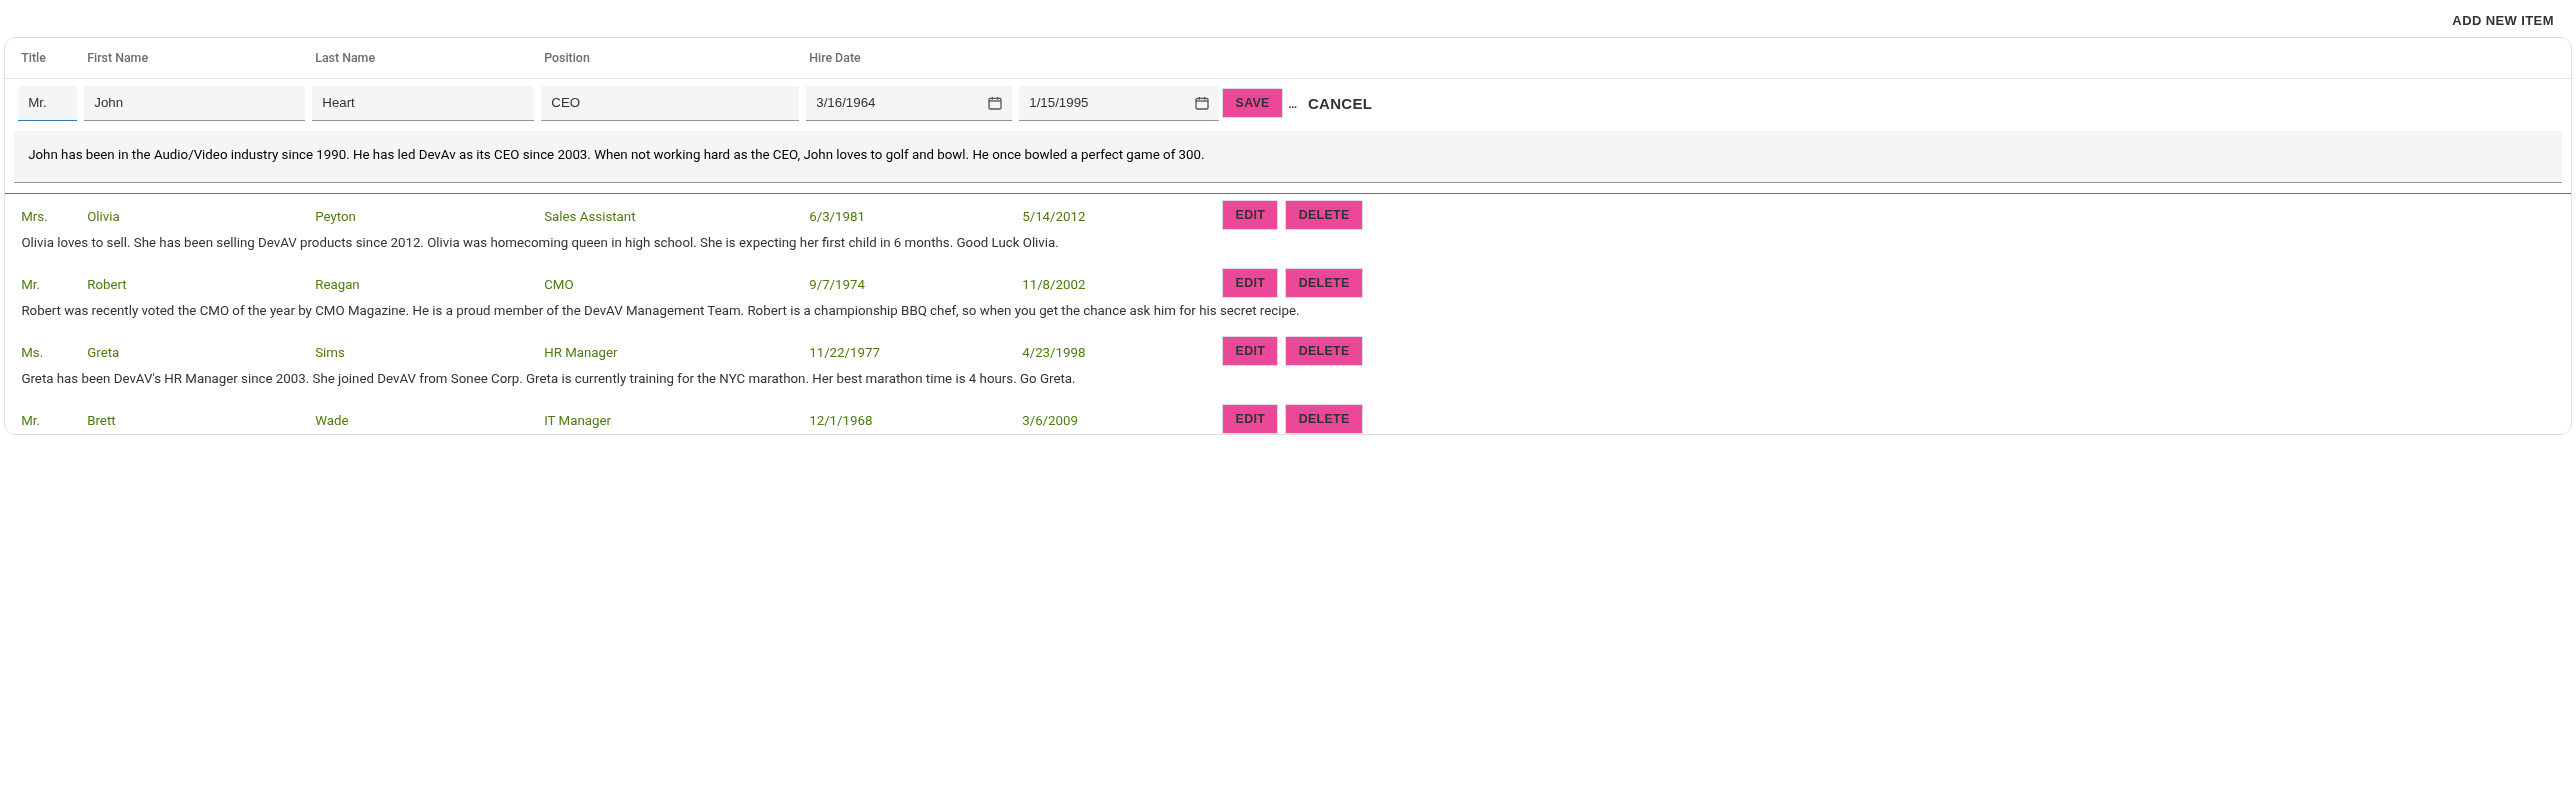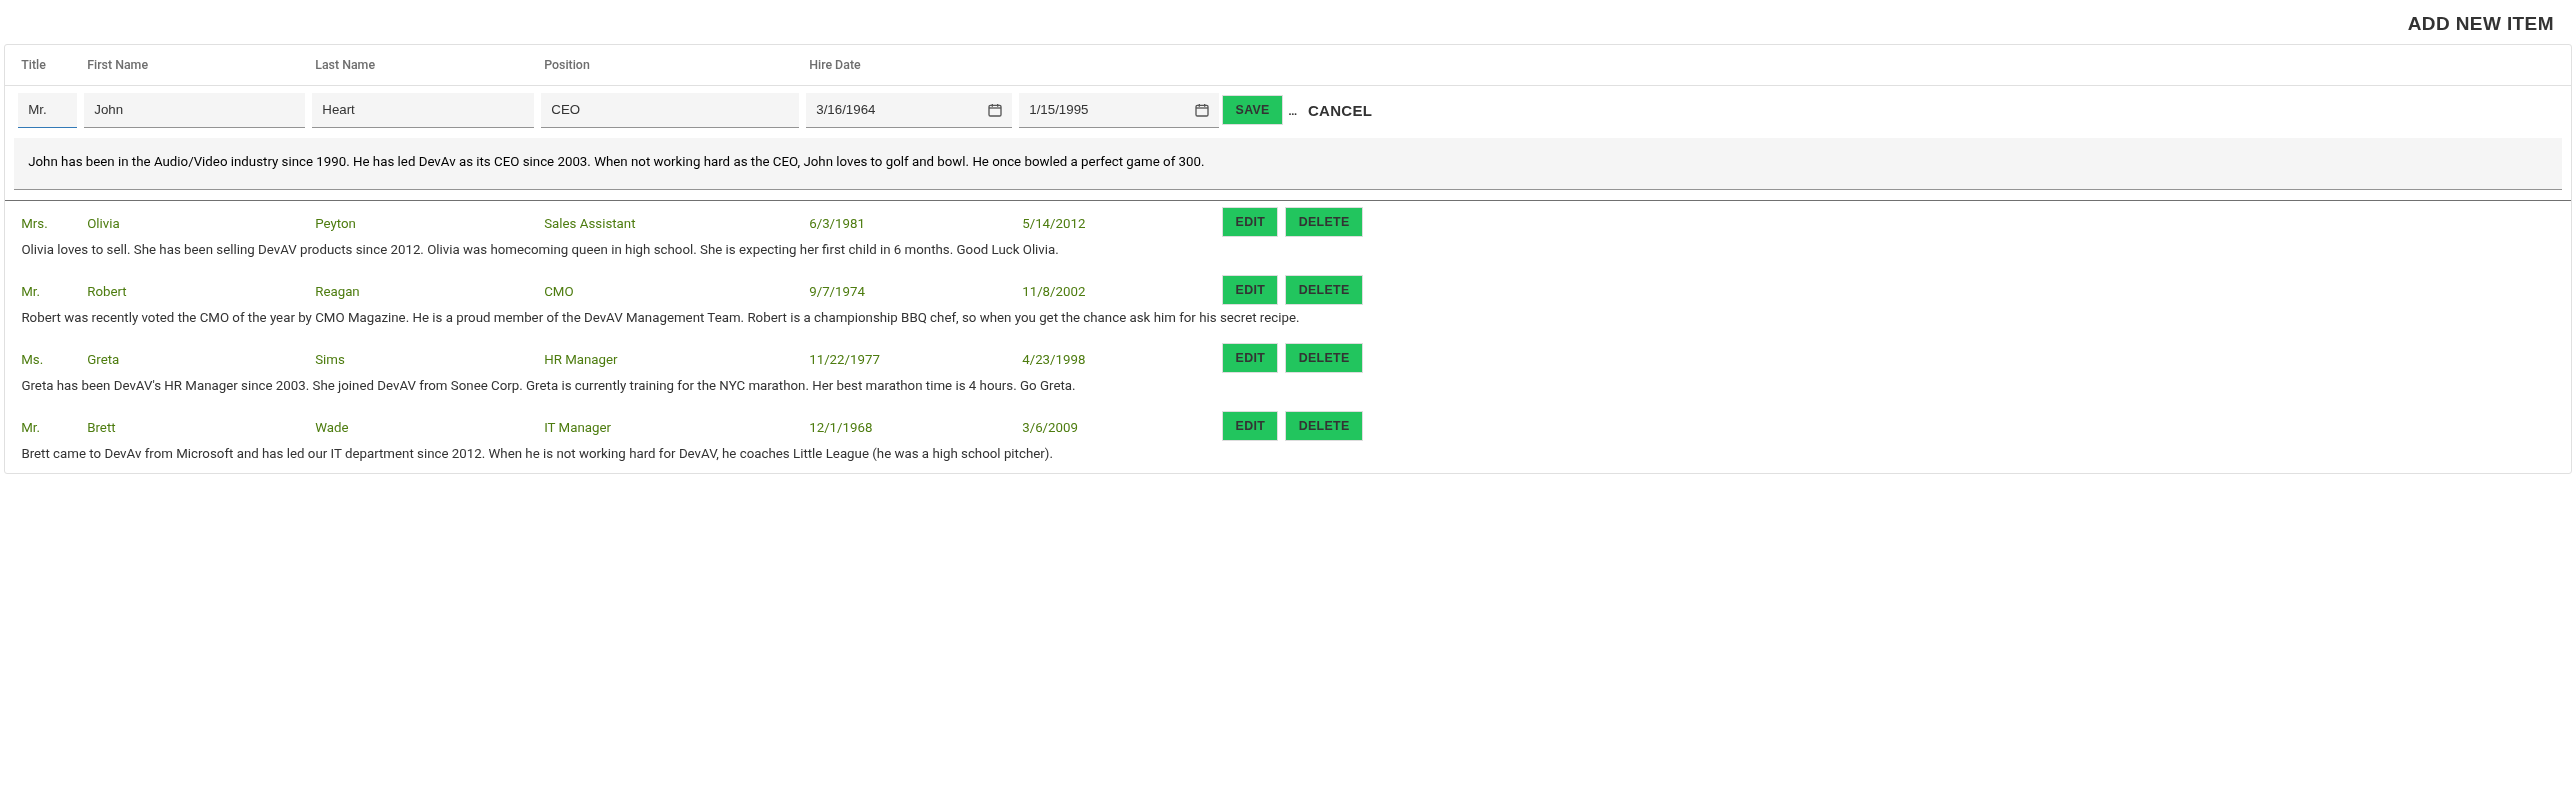--- a/index.html
+++ b/index.html
@@ -17,30 +17,30 @@
   .container {
     width: 100%;
   }
   .top-actions {
     display: flex;
     justify-content: flex-end;
     padding: 8.8px 17.7px;
   }
   .add-btn {
     font-weight: 600;
-    font-size: 19px;
+    font-size: 13px;
     letter-spacing: 0.4px;
     color: #333;
     cursor: pointer;
     background: none;
     border: none;
   }
   .grid {
     border: 0.9px solid #e0e0e0;
-    border-radius: 3px;
+    border-radius: 11px;
   }
   .header-row {
     display: flex;
     border-bottom: 0.9px solid #e0e0e0;
     padding: 0 8.8px;
   }
   .header-cell {
     padding: 12.4px 7px;
     font-size: 12.4px;
     color: #6e6e6e;
@@ -93,21 +93,21 @@
   .date-wrap .cal-icon {
     position: absolute;
     right: 8.8px;
     top: 50%;
     transform: translateY(-50%);
     width: 16px;
     height: 16px;
     color: #555;
   }
   .btn {
-    background: #22c55e;
+    background: #ec4899;
     border: 0.9px solid #ddd;
     padding: 7px 12.4px;
     font-size: 12.4px;
     font-weight: 600;
     letter-spacing: 0.3px;
     cursor: pointer;
     color: #333;
     white-space: nowrap;
   }
   .btn-text {
@@ -284,18 +284,17 @@
         <div class="data-cell col-first">Brett</div>
         <div class="data-cell col-last">Wade</div>
         <div class="data-cell col-position">IT Manager</div>
         <div class="data-cell col-birth">12/1/1968</div>
         <div class="data-cell col-hire">3/6/2009</div>
         <div class="col-actions">
           <button class="btn">EDIT</button>
           <button class="btn">DELETE</button>
         </div>
       </div>
-      <div class="detail-row">Brett came to DevAv from Microsoft and has led our IT department since 2012. When he is not working hard for DevAV, he coaches Little League (he was a high school pitcher).</div>
     </div>
 
   </div>
 </div>
 
 
 </body></html>

